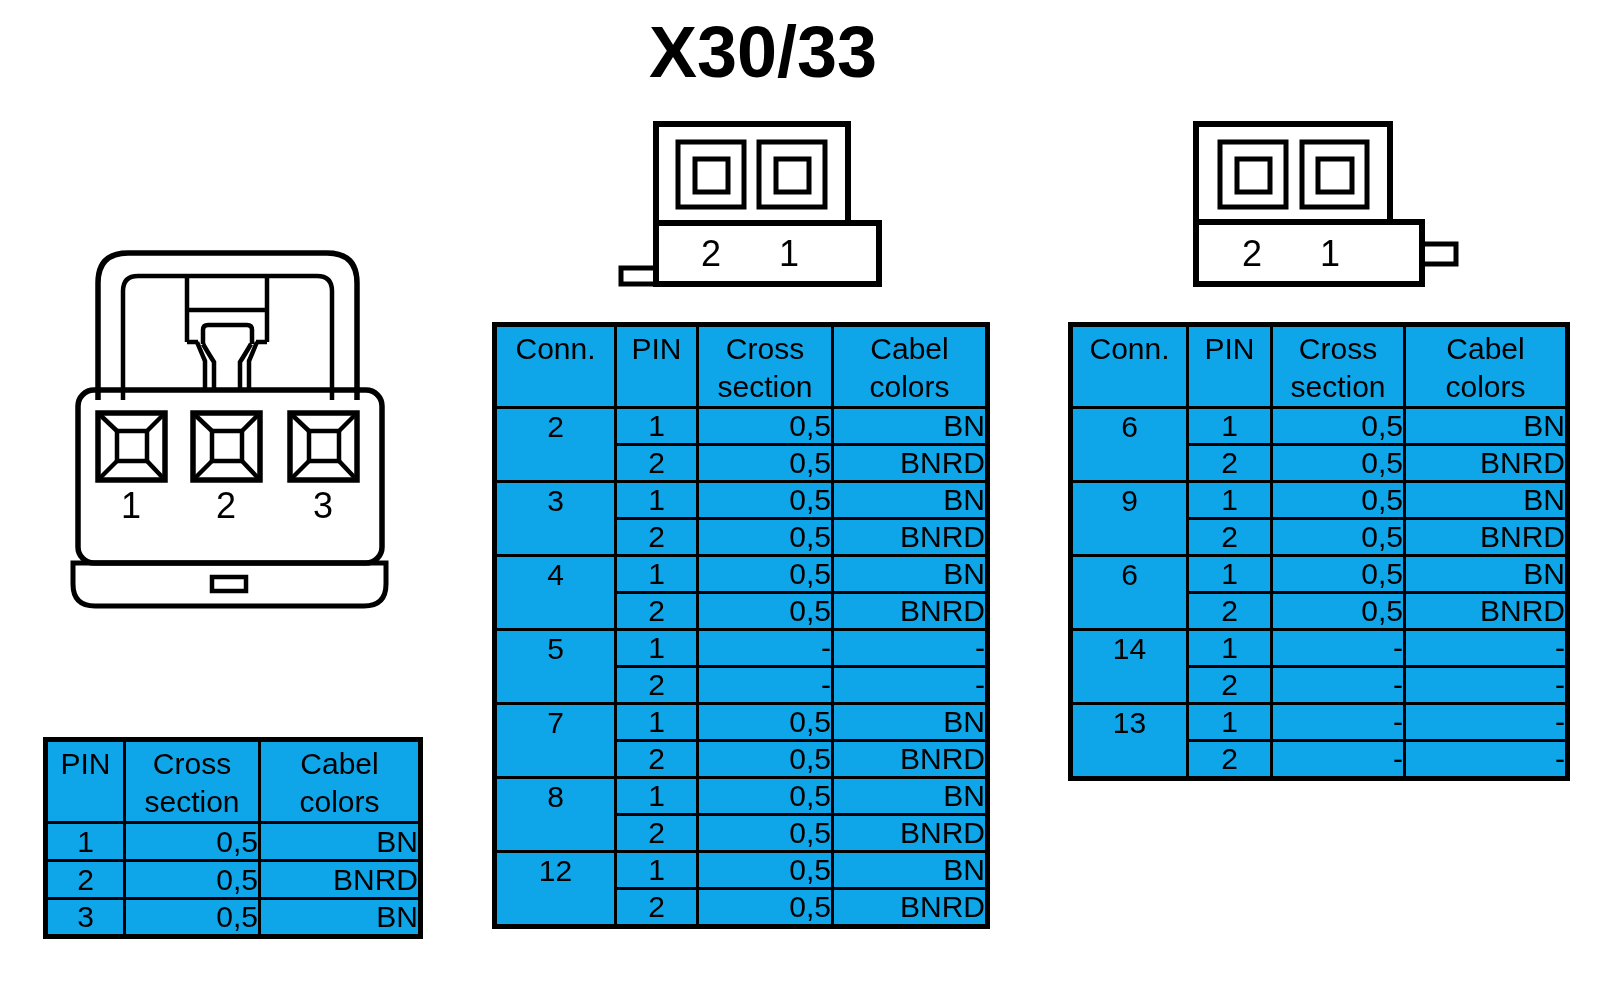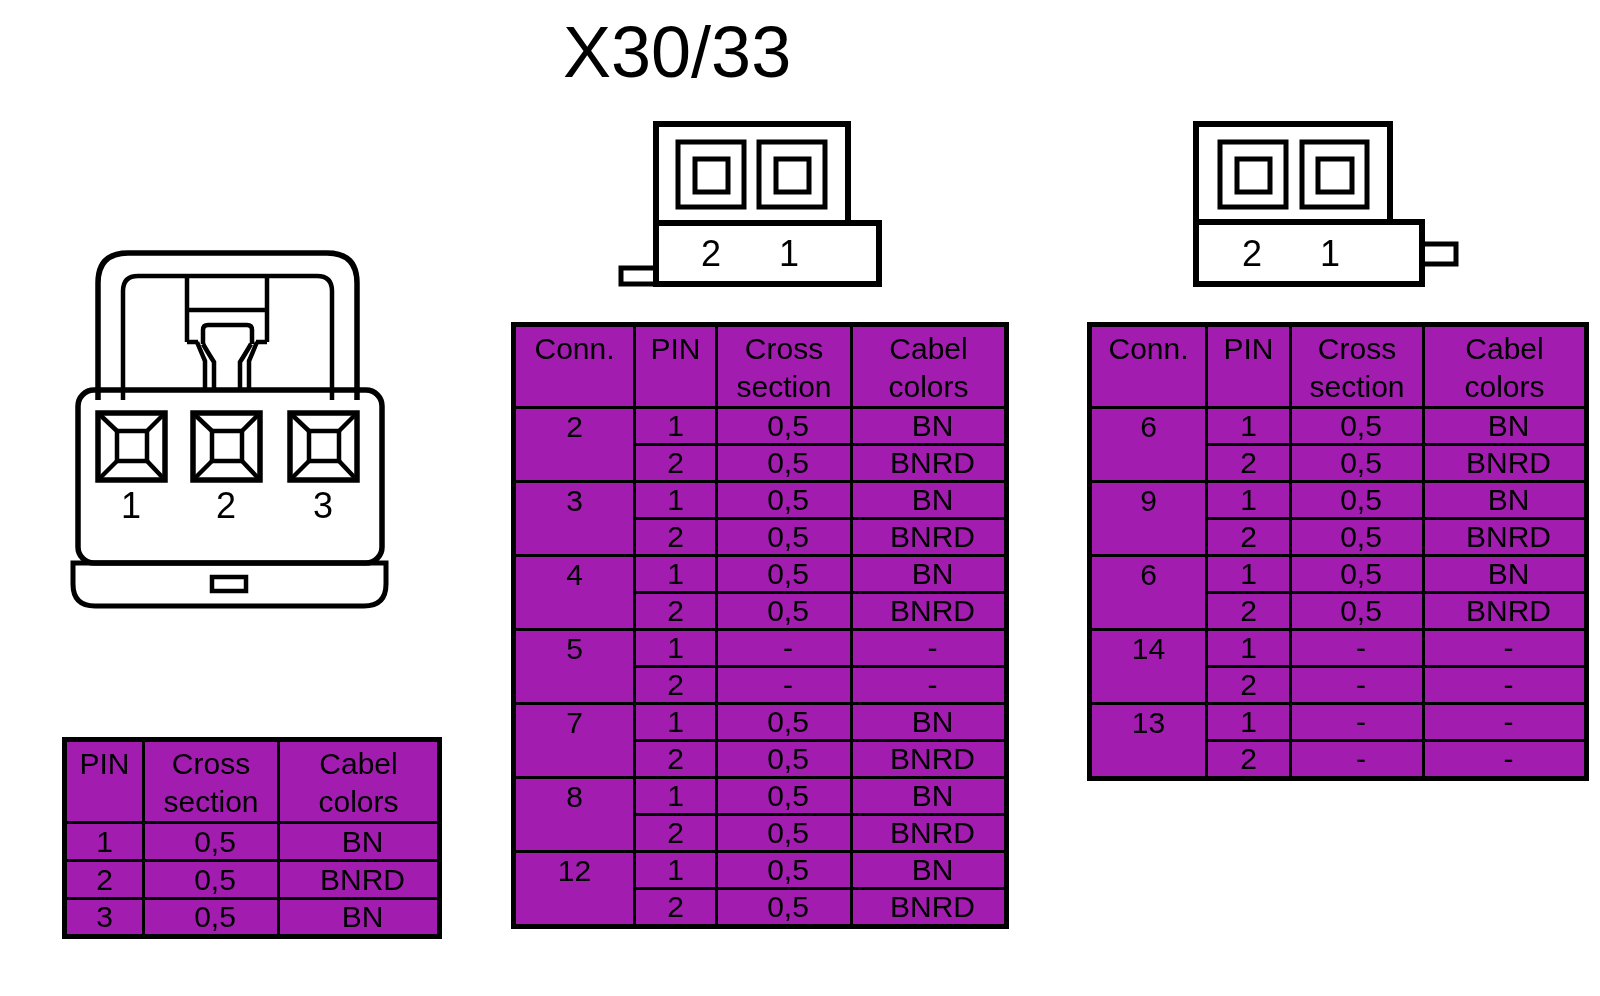--- a/index.html
+++ b/index.html
@@ -1,38 +1,38 @@
 <!DOCTYPE html>
 <html><head>
 <meta charset="utf-8">
 <style>
   html,body{margin:0;padding:0;background:#ffffff;}
   #stage{
     position:relative;width:1600px;height:996px;background:#ffffff;
     font-family:"Liberation Sans",sans-serif;color:#000;overflow:hidden;
   }
   .big-title{
-    position:absolute;font-weight:normal;white-space:nowrap;
+    position:absolute;font-weight:bold;text-align:center;white-space:nowrap;
   }
   #main-title{left:563px;top:12px;width:400px;font-size:72px;line-height:80px;}
   #conn1-title{left:76px;top:630px;width:300px;font-size:62px;line-height:72px;}
   table.tbl{
     position:absolute;border-collapse:collapse;table-layout:fixed;
-    background:#a21caf;border:5px solid #000;margin-left:19px;
+    background:#0ea5e9;border:5px solid #000;
   }
   table.tbl th, table.tbl td{
     border:3px solid #000;font-size:30px;font-weight:normal;
     padding:0;overflow:hidden;
   }
   table.tbl th{
     vertical-align:top;text-align:center;line-height:38px;padding-top:3px;
   }
   table.tbl td{vertical-align:middle;}
   table.tbl td.c{text-align:center;}
-  table.tbl td.l{text-align:center;padding-left:8px;}
+  table.tbl td.l{text-align:right;padding-left:8px;}
   table.tbl td.conn-cell{vertical-align:top;padding-top:1px;}
   #table-conn1{left:43px;top:737px;width:375px;}
   #table-conn1 thead tr{height:76px;}
   #table-conn1 tbody tr{height:38px;}
   #table-center{left:492px;top:322px;width:493px;}
   #table-center thead tr{height:80px;}
   #table-center tbody tr{height:36px;}
   #table-right{left:1068px;top:322px;width:497px;}
   #table-right thead tr{height:80px;}
   #table-right tbody tr{height:37px;}

